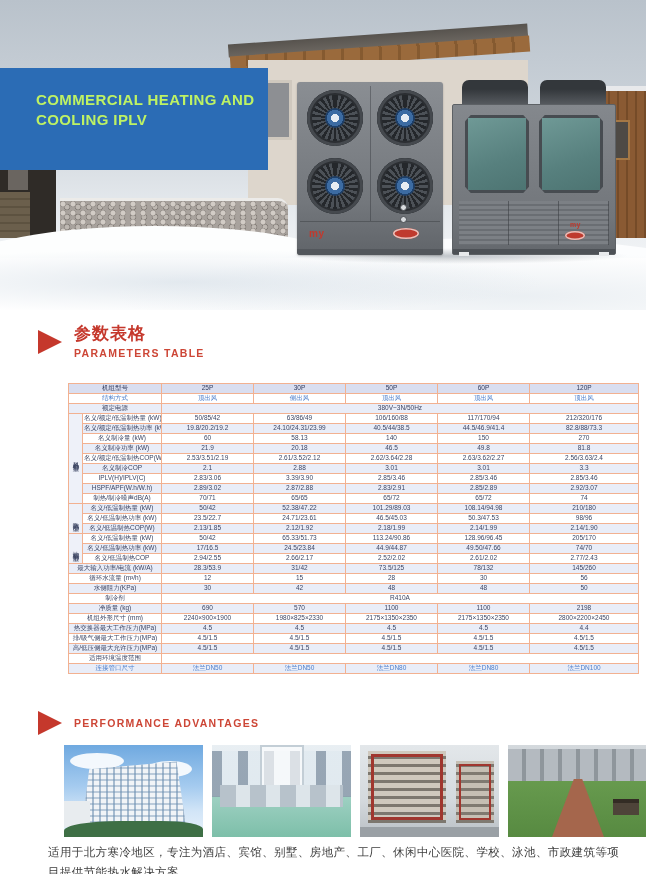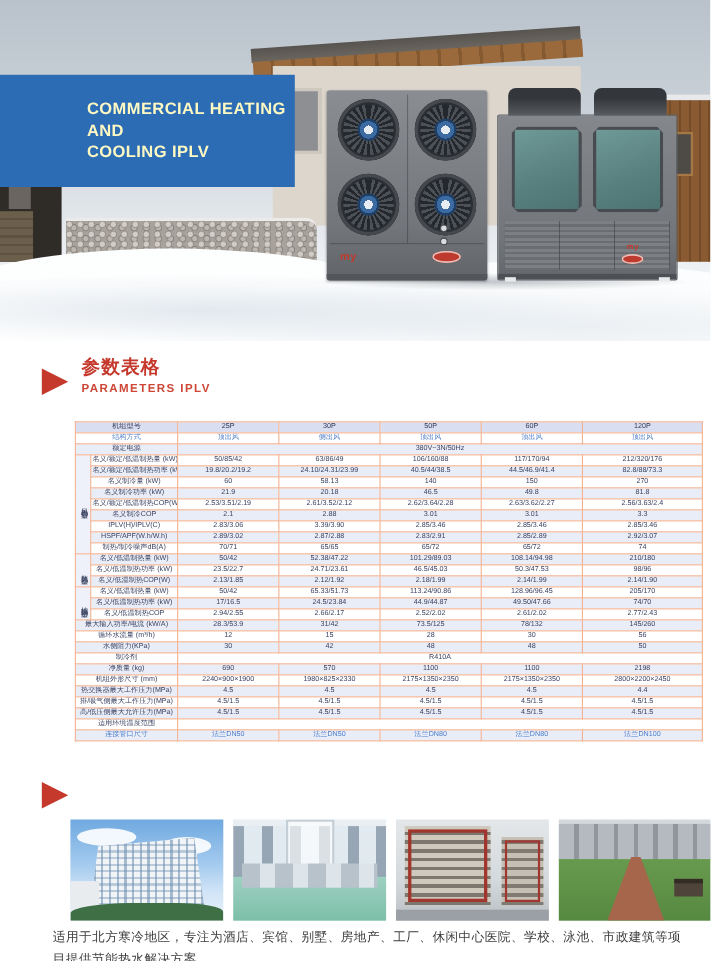--- a/index.html
+++ b/index.html
@@ -70,24 +70,24 @@
              background:repeating-linear-gradient(90deg,transparent 0 49px,rgba(55,58,62,.55) 49px 50px); }
   .unit-r .logo-my { left:auto; right:34px; top:116px; font-size:7px; }
   .unit-r .oval-badge { width:20px; height:9px; right:30px; left:auto; top:126px; }
   .unit-r .rail { position:absolute; left:0; right:0; bottom:0; height:5px; background:#4d5156; }
   .unit-r .foot { position:absolute; bottom:-2px; width:10px; height:4px; background:#e8eaec; }
   .unit-r .ft1 { left:6px; } .unit-r .ft2 { right:6px; }
 
   
   .banner { position:absolute; left:0; top:68px; width:268px; height:102px; background:#2b6cb5; z-index:5; padding:15px 0 0 36px; }
   .banner .zh { color:#fff; font-size:26px; font-weight:bold; letter-spacing:3px; }
-  .banner .en { color:#fef9c3; font-size:15px; font-weight:bold; line-height:1.3; margin-top:7px; letter-spacing:.4px;margin-left:43px; }
-
-  
-  .sec { position:absolute; display:flex; align-items:flex-end; }
+  .banner .en { color:#bef264; font-size:15px; font-weight:bold; line-height:1.3; margin-top:7px; letter-spacing:.4px; }
+
+  
+  .sec { position:absolute; display:flex; align-items:center; }
   .sec .tri { width:0; height:0; border-top:12px solid transparent; border-bottom:12px solid transparent;
               border-left:24px solid #c5382c; margin:3px 12px 0 0; }
   .sec .zh { color:#c5382c; font-size:17px; font-weight:bold; letter-spacing:1px; }
   .sec .note { color:#c5382c; font-size:12px; font-weight:bold; margin-left:8px; }
   .sec .en { color:#cd4636; font-size:10.5px; font-weight:bold; letter-spacing:1.3px; margin-top:2px; }
   .sec1 { left:38px; top:322px; }
   .sec2 { left:38px; top:708px; }
 
   
   .tablewrap { position:absolute; left:68px; top:383px; }
@@ -198,21 +198,21 @@
         <span>COMMERCIAL HEATING AND</span><br>
         <span>COOLING IPLV</span>
       </div>
     </div>
   </div>
 
   <div class="sec sec1">
     <span class="tri"></span>
     <div>
       <div><span class="zh">参数表格</span></div>
-      <div class="en">PARAMETERS IPLV</div>
+      <div class="en">PARAMETERS TABLE</div>
     </div>
   </div>
 
   <div class="tablewrap">
     <table>
       <colgroup>
         <col style="width:14px">
           <col style="width:79px">
         <col style="width:92px">
           <col style="width:92px">
@@ -444,20 +444,21 @@
             <td>法兰DN80</td>
             <td>法兰DN100</td>
           </tr>
         </tbody>
     </table>
   </div>
 
   <div class="sec sec2">
     <span class="tri"></span>
     <div>
+      <div class="en">PERFORMANCE ADVANTAGES</div>
     </div>
   </div>
 
   <div class="photos">
     <div class="photo ph1">
       <div class="cloud c1"></div>
       <div class="cloud c2"></div>
       <div class="bld"></div>
       <div class="side"></div>
       <div class="trees"></div>

